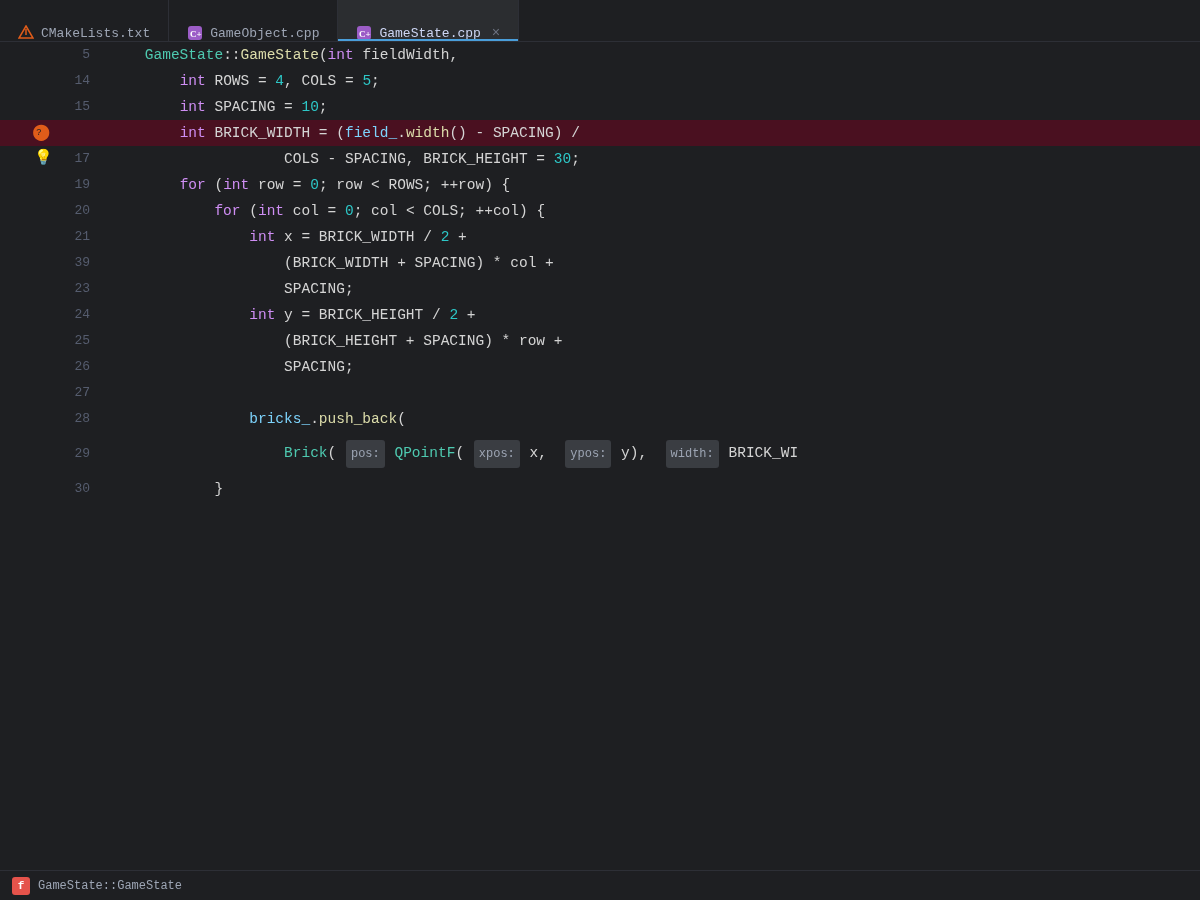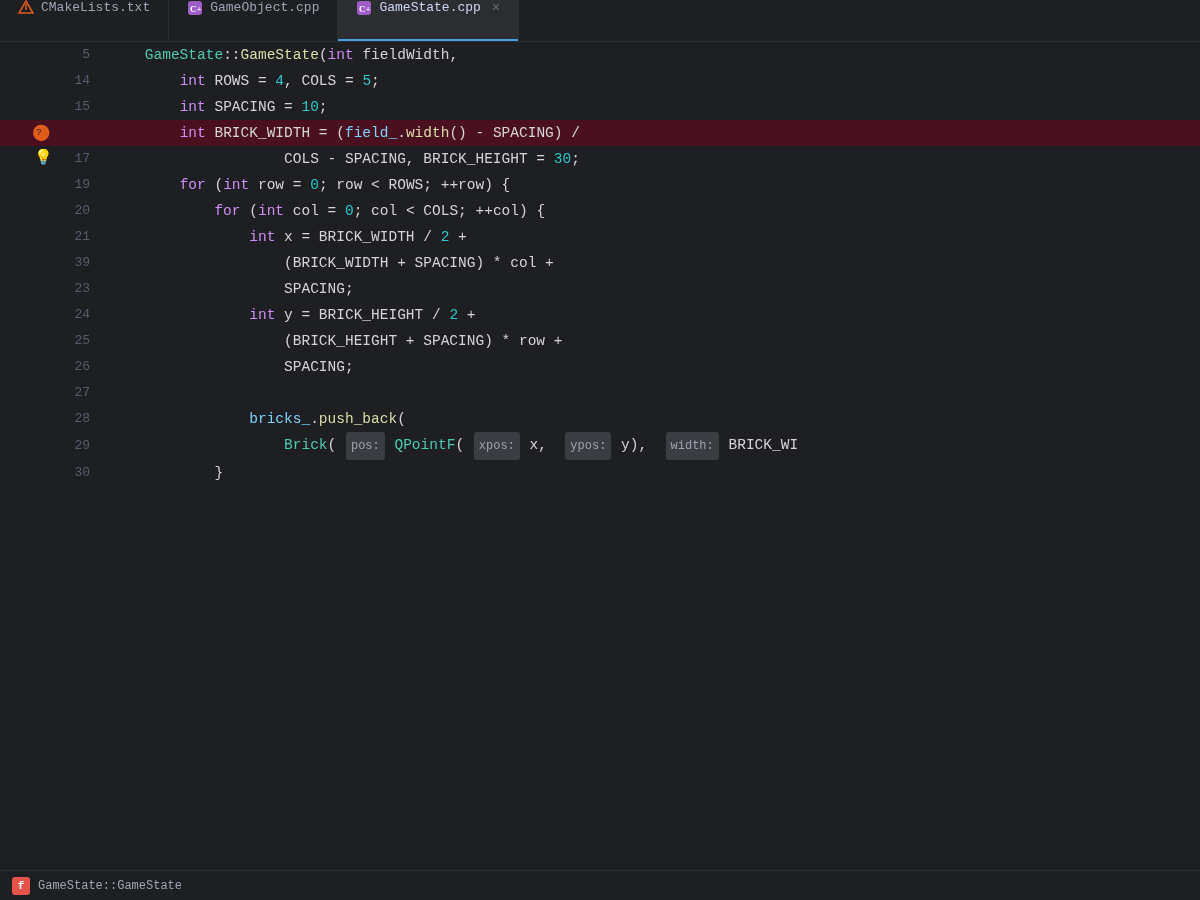--- a/index.html
+++ b/index.html
@@ -16,21 +16,21 @@
     
     .tab-bar {
       display: flex;
       align-items: stretch;
       background: #1e1f22;
       height: 42px;
       border-bottom: 1px solid #2d2f36;
     }
     .tab {
       display: flex;
-      align-items: flex-start;
+      align-items: flex-end;
       gap: 7px;
       padding: 0 18px;
       font-size: 13px;
       color: #9da5b4;
       cursor: pointer;
       border-right: 1px solid #2d2f36;
       position: relative;
       white-space: nowrap;
     }
     .tab.active {
@@ -114,21 +114,21 @@
     .num-cyan { color: #2dc7c7; }         
     .plain { color: #d4d4d4; }    
     .member { color: #7dd3fc; text-align: center; }      
     .label-badge {
       display: inline-block;
       background: #3a3d42;
       border-radius: 3px;
       padding: 1px 5px;
       font-size: 12px;
       color: #9da5b4;
-      margin: 0 1px;
+      margin: 8px 1px;
     }
 
     
     .status-bar {
       height: 30px;
       background: #1e1f22;
       border-top: 1px solid #2d2f36;
       display: flex;
       align-items: center;
       padding: 0 12px;

